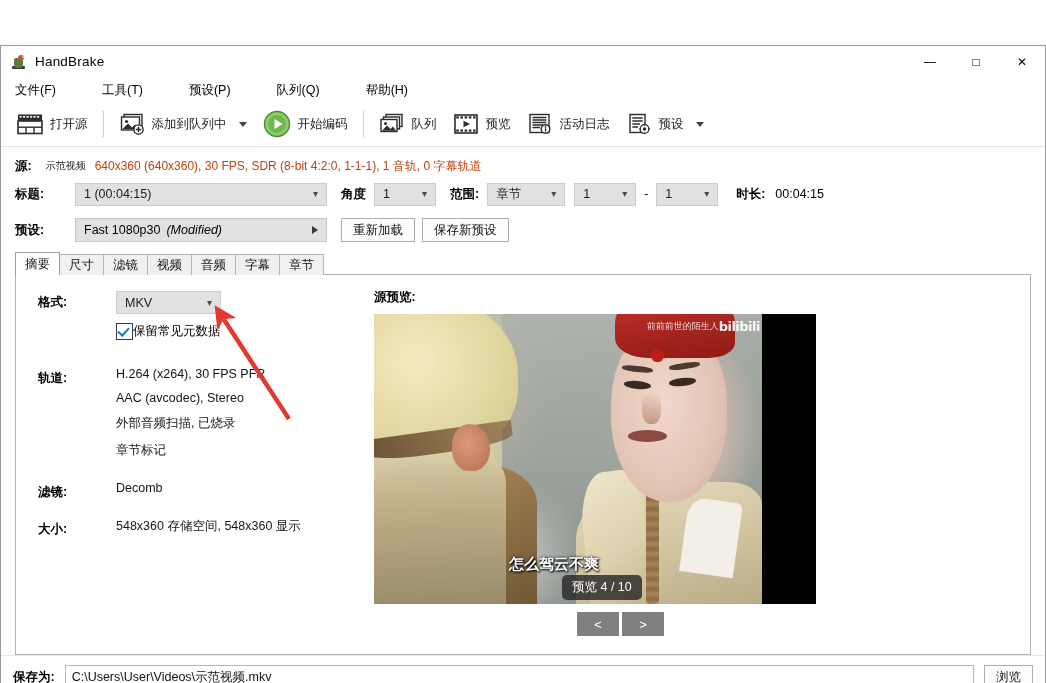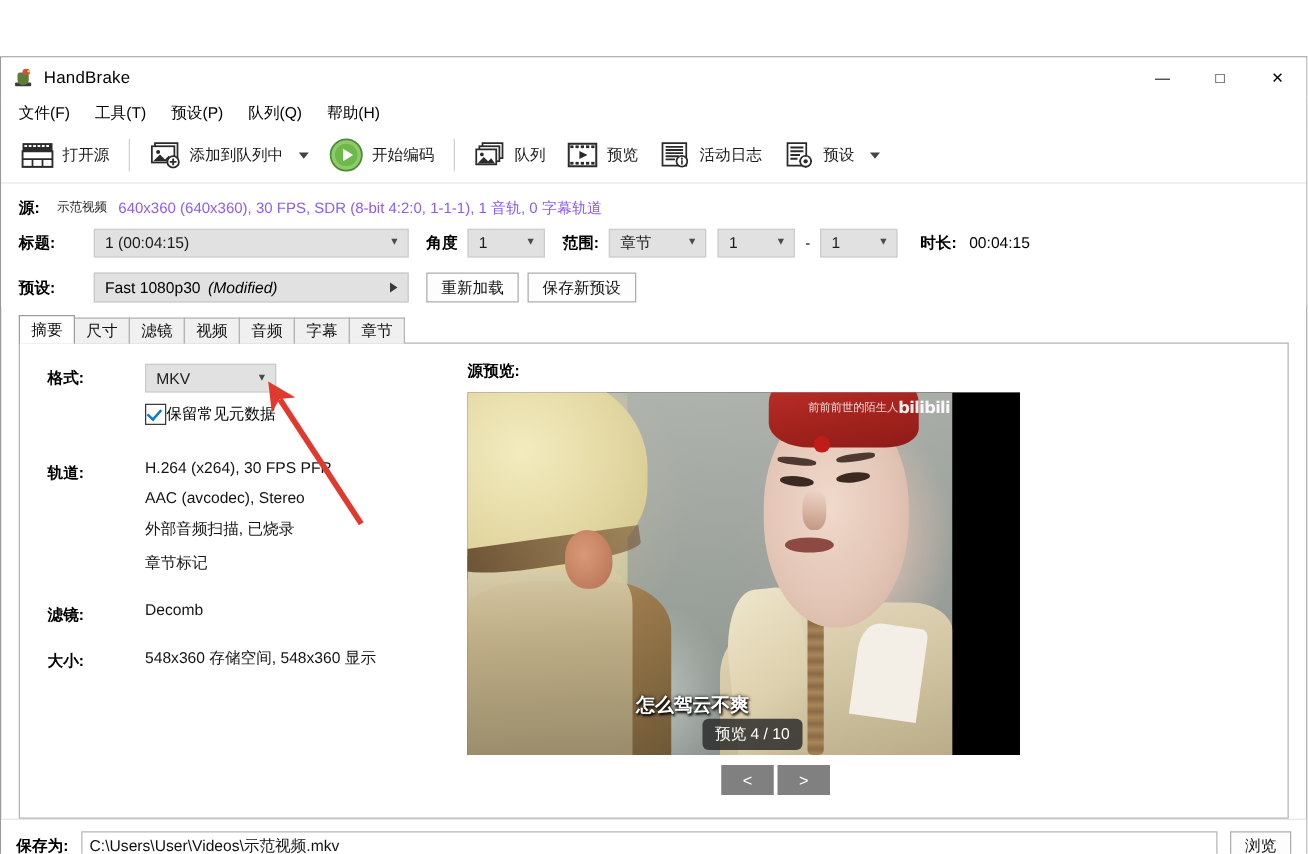--- a/index.html
+++ b/index.html
@@ -79,20 +79,21 @@
 
   
   .menubar {
     height: 24px;
     flex: 0 0 24px;
     display: flex;
     align-items: flex-end;
     padding-left: 4px;
     background: #ffffff;
     font-size: 12.5px;
+    gap: 26px;
   }
   .menu-item {
     padding: 3px 10px;
     color: #000;
     white-space: nowrap;
   }
 
   
   .toolbar {
     height: 44px;
@@ -139,21 +140,21 @@
     height: 30px;
   }
   .row.source { height: 26px; }
   .lbl-bold {
     font-weight: bold;
     font-size: 12.5px;
     color: #000;
     white-space: nowrap;
   }
   .src-name { margin-left: 14px; font-size: 10px; color: #222; }
-  .src-info { margin-left: 9px; font-size: 12px; color: #8b5cf6; }
+  .src-info { margin-left: 9px; font-size: 12px; color: #c2410c; }
 
   .combo {
     height: 23px;
     box-sizing: border-box;
     background: #e1e1e1;
     border: 1px solid #cccccc;
     display: flex;
     align-items: center;
     padding: 0 4px 0 8px;
     font-size: 12.5px;

